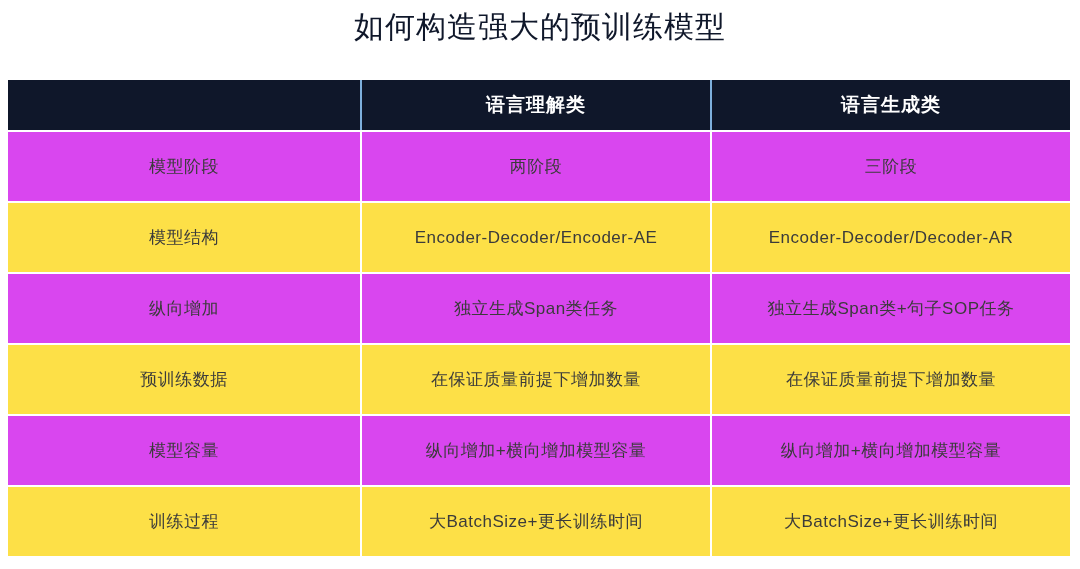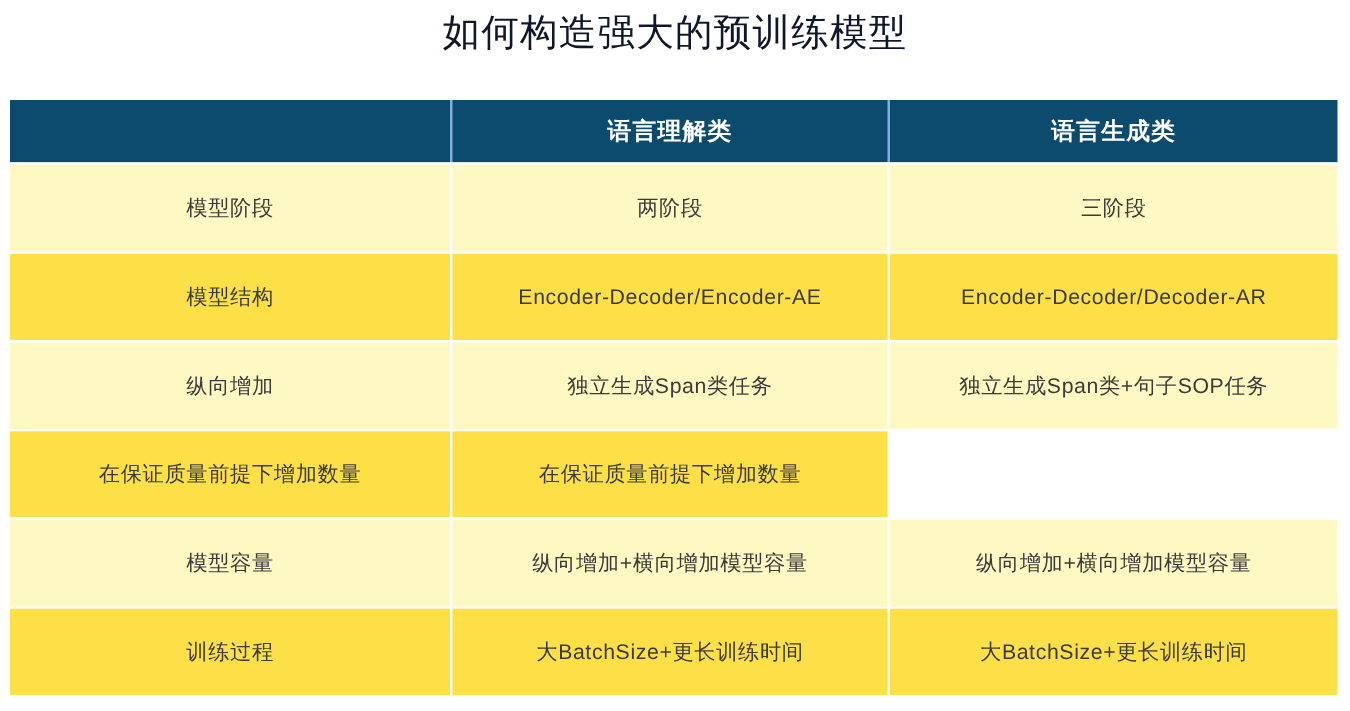--- a/index.html
+++ b/index.html
@@ -37,21 +37,21 @@
   .t-cell {
     display: flex;
     align-items: center;
     justify-content: center;
     text-align: center;
     overflow: hidden;
   }
   
   .t-head .t-cell {
     height: 50px;
-    background: #0c4a6e;
+    background: #0f172a;
     color: #ffffff;
     font-size: 19px;
     font-weight: 700;
     letter-spacing: 1px;
   }
   .t-head .t-cell:nth-child(1),
   .t-head .t-cell:nth-child(2) {
     border-right: 2px solid #7eb0dd;
   }
   
@@ -59,21 +59,21 @@
     height: 71px;
     border-top: 2px solid #ffffff;
     color: #3b3b3b;
     font-size: 17px;
     letter-spacing: 0.5px;
   }
   .t-body .t-cell:nth-child(1),
   .t-body .t-cell:nth-child(2) {
     border-right: 2px solid #ffffff;
   }
-  .t-body.odd .t-cell  { background: #fef9c3; }
+  .t-body.odd .t-cell  { background: #d946ef; }
   .t-body.even .t-cell { background: #fde047; }
 </style>
 </head>
 <body>
 
 <div class="slide">
 
   <div class="slide-title">如何构造强大的预训练模型</div>
 
   <div class="table">
@@ -96,20 +96,21 @@
       <div class="t-cell">Encoder-Decoder/Decoder-AR</div>
     </div>
 
     <div class="t-row t-body odd">
       <div class="t-cell">纵向增加</div>
       <div class="t-cell">独立生成Span类任务</div>
       <div class="t-cell">独立生成Span类+句子SOP任务</div>
     </div>
 
     <div class="t-row t-body even">
+      <div class="t-cell">预训练数据</div>
       <div class="t-cell">在保证质量前提下增加数量</div>
       <div class="t-cell">在保证质量前提下增加数量</div>
     </div>
 
     <div class="t-row t-body odd">
       <div class="t-cell">模型容量</div>
       <div class="t-cell">纵向增加+横向增加模型容量</div>
       <div class="t-cell">纵向增加+横向增加模型容量</div>
     </div>
 

